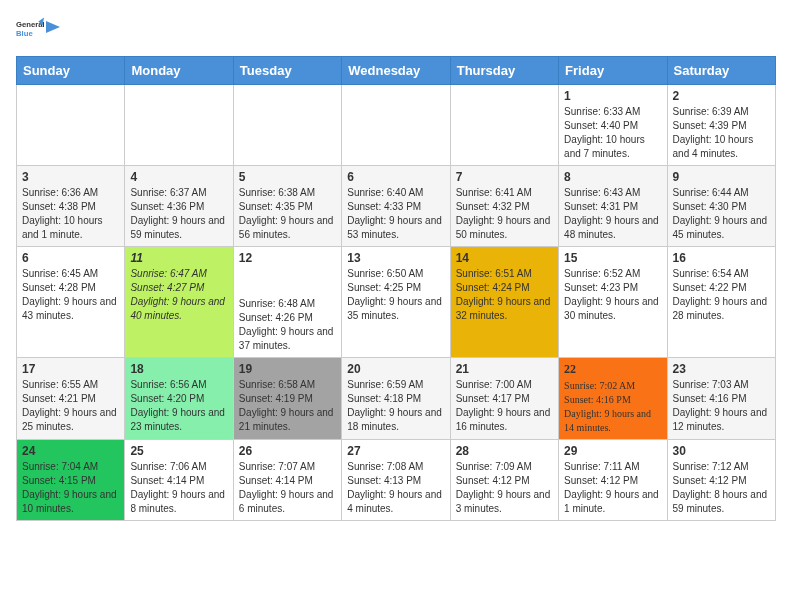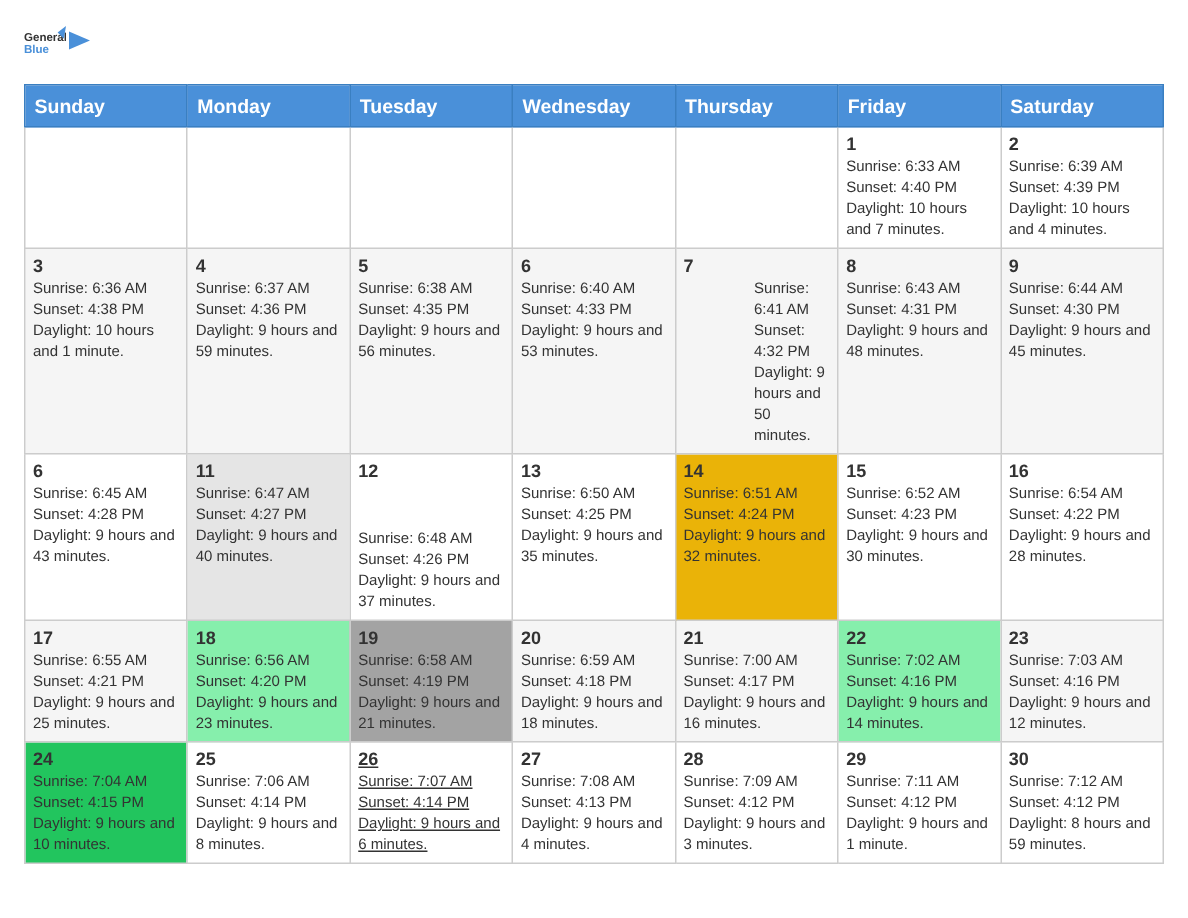--- a/index.html
+++ b/index.html
@@ -158,21 +158,21 @@
 Daylight: 9 hours and 56 minutes.</div>
         </td>
         <td style="background: rgb(245, 245, 245);">
           <span class="day-num">6</span>
           <div class="day-info" style="white-space: pre-line;">Sunrise: 6:40 AM
 Sunset: 4:33 PM
 Daylight: 9 hours and 53 minutes.</div>
         </td>
         <td style="background: rgb(245, 245, 245);">
           <span class="day-num">7</span>
-          <div class="day-info" style="white-space: pre-line; margin-left: 47px;">Sunrise: 6:41 AM
+          <div class="day-info" style="white-space: pre-line;">Sunrise: 6:41 AM
 Sunset: 4:32 PM
 Daylight: 9 hours and 50 minutes.</div>
         </td>
         <td style="background: rgb(245, 245, 245);">
           <span class="day-num">8</span>
           <div class="day-info" style="white-space: pre-line;">Sunrise: 6:43 AM
 Sunset: 4:31 PM
 Daylight: 9 hours and 48 minutes.</div>
         </td>
         <td style="background: rgb(245, 245, 245);">
@@ -182,21 +182,21 @@
 Daylight: 9 hours and 45 minutes.</div>
         </td>
       </tr>
       <tr>
         <td style="background: rgb(255, 255, 255);">
           <span class="day-num">6</span>
           <div class="day-info" style="white-space: pre-line;">Sunrise: 6:45 AM
 Sunset: 4:28 PM
 Daylight: 9 hours and 43 minutes.</div>
         </td>
-        <td style="background: #e5e5e5;">
+        <td style="background: #bef264; font-style: italic;">
           <span class="day-num">11</span>
           <div class="day-info" style="white-space: pre-line;">Sunrise: 6:47 AM
 Sunset: 4:27 PM
 Daylight: 9 hours and 40 minutes.</div>
         </td>
         <td style="background: rgb(255, 255, 255);">
           <span class="day-num">12</span>
           <div class="day-info" style="white-space: pre-line; margin-top: 32px;">Sunrise: 6:48 AM
 Sunset: 4:26 PM
 Daylight: 9 hours and 37 minutes.</div>
@@ -250,21 +250,21 @@
           <div class="day-info" style="white-space: pre-line;">Sunrise: 6:59 AM
 Sunset: 4:18 PM
 Daylight: 9 hours and 18 minutes.</div>
         </td>
         <td style="background: rgb(245, 245, 245);">
           <span class="day-num">21</span>
           <div class="day-info" style="white-space: pre-line;">Sunrise: 7:00 AM
 Sunset: 4:17 PM
 Daylight: 9 hours and 16 minutes.</div>
         </td>
-        <td style="background: #86efac;">
+        <td style="background: #f97316; font-family: Liberation Serif, serif;">
           <span class="day-num">22</span>
           <div class="day-info" style="white-space: pre-line;">Sunrise: 7:02 AM
 Sunset: 4:16 PM
 Daylight: 9 hours and 14 minutes.</div>
         </td>
         <td style="background: rgb(245, 245, 245);">
           <span class="day-num">23</span>
           <div class="day-info" style="white-space: pre-line;">Sunrise: 7:03 AM
 Sunset: 4:16 PM
 Daylight: 9 hours and 12 minutes.</div>
@@ -276,21 +276,21 @@
           <div class="day-info" style="white-space: pre-line;">Sunrise: 7:04 AM
 Sunset: 4:15 PM
 Daylight: 9 hours and 10 minutes.</div>
         </td>
         <td style="background: rgb(255, 255, 255);">
           <span class="day-num">25</span>
           <div class="day-info" style="white-space: pre-line;">Sunrise: 7:06 AM
 Sunset: 4:14 PM
 Daylight: 9 hours and 8 minutes.</div>
         </td>
-        <td style="background: rgb(255, 255, 255); text-decoration: underline;">
+        <td style="background: rgb(255, 255, 255);">
           <span class="day-num">26</span>
           <div class="day-info" style="white-space: pre-line;">Sunrise: 7:07 AM
 Sunset: 4:14 PM
 Daylight: 9 hours and 6 minutes.</div>
         </td>
         <td style="background: rgb(255, 255, 255);">
           <span class="day-num">27</span>
           <div class="day-info" style="white-space: pre-line;">Sunrise: 7:08 AM
 Sunset: 4:13 PM
 Daylight: 9 hours and 4 minutes.</div>

